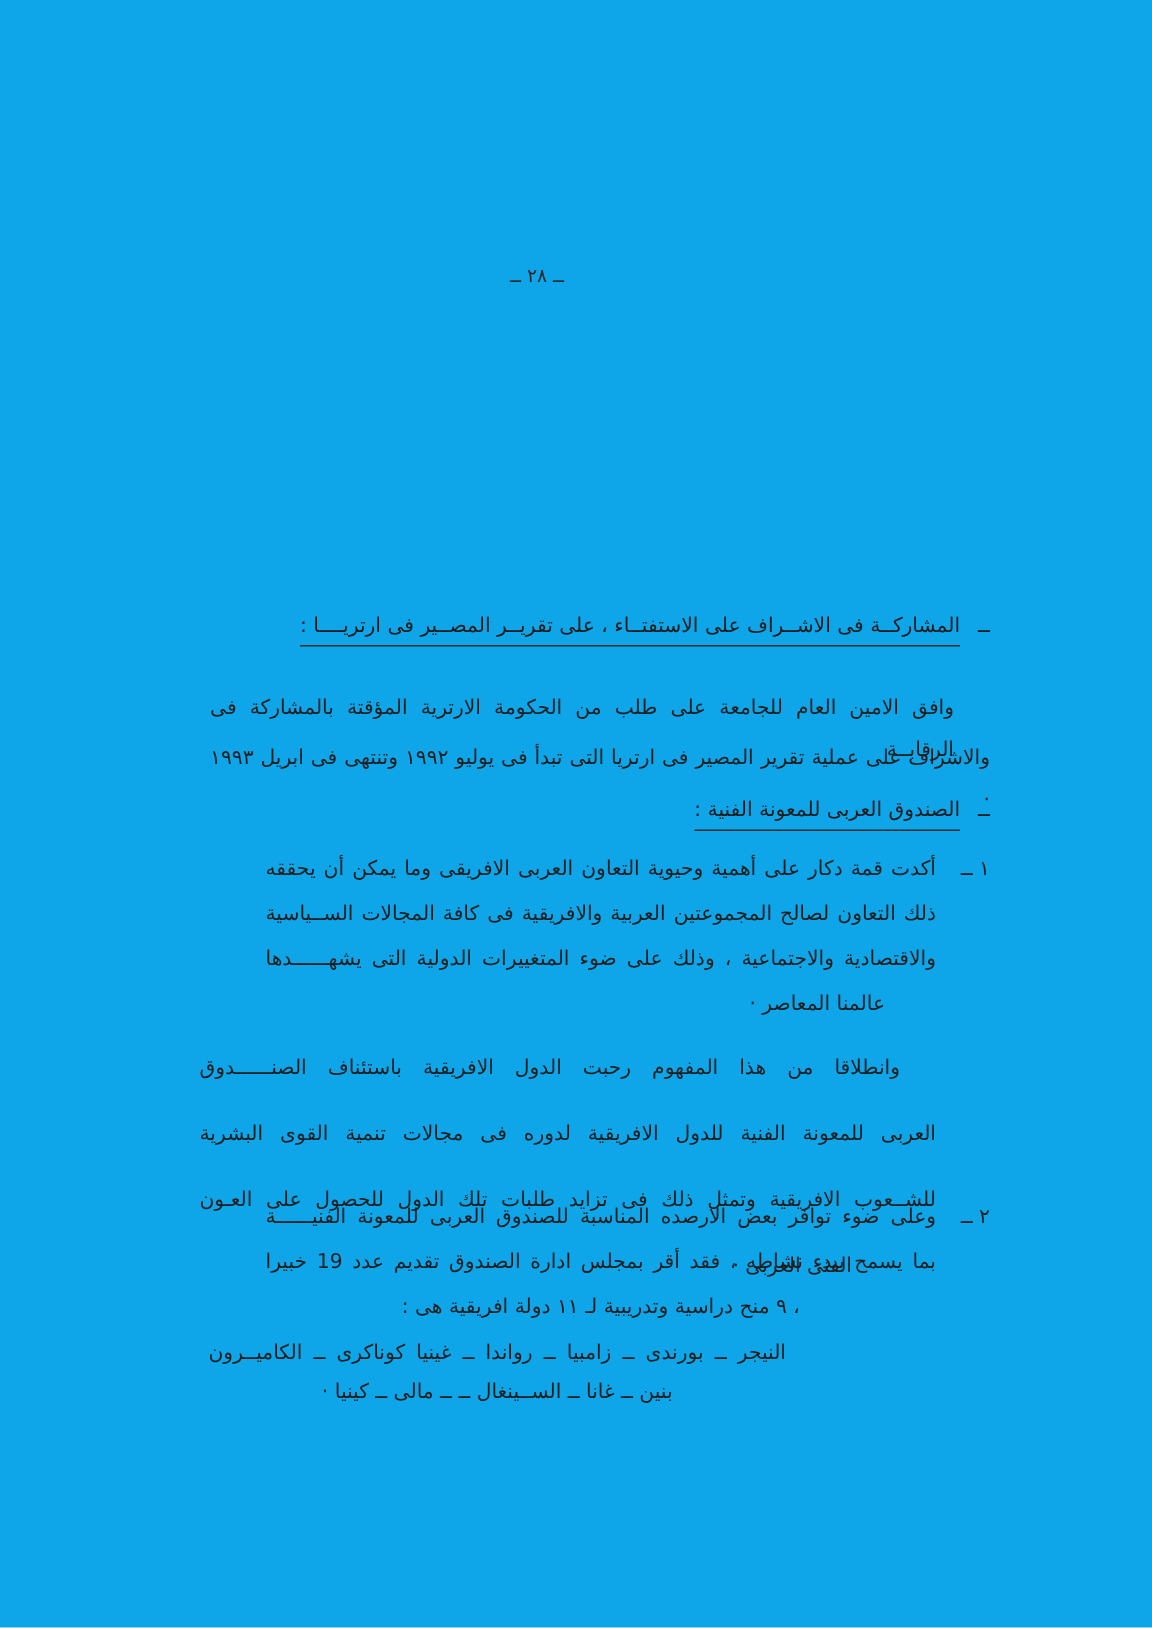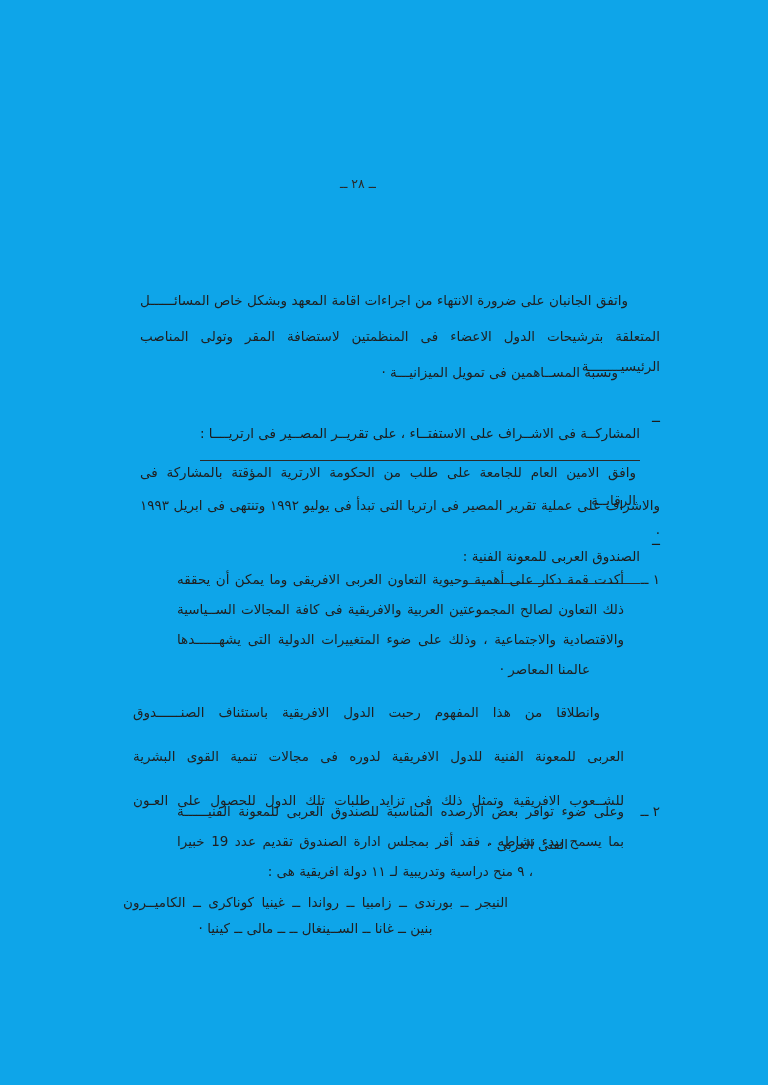--- a/index.html
+++ b/index.html
@@ -69,56 +69,50 @@
   #heading-referendum { top: 409px; }
   #heading-arab-fund  { top: 532px; }
   .heading-dash {
     display: inline-block;
     margin-left: 12px;
     vertical-align: top;
   }
   .heading-text {
     display: inline-block;
     border-bottom: 1.5px solid #2b2b2b;
-    padding-bottom: 19px;
-    margin-top: 16px;
+    padding-bottom: 5px;
   }
 
   
   .numbered-item {
     right: 108px;
     width: 527px;
     display: flex;
     flex-direction: row;
     direction: rtl;
   }
   #item-1 { top: 566px; }
   #item-2 { top: 798px; }
   .item-number {
     flex: 0 0 36px;
     white-space: nowrap;
     line-height: 26px;
   }
   .item-body { flex: 1 1 auto; }
 
   
-  #countries { top: 890px; right: 260px; width: 385px; }
+  #countries { top: 890px; right: 244px; width: 385px; }
 </style>
 </head>
 <body>
 
 <div id="scan-page">
 
   <div id="page-number" class="abs">ــ ٢٨ ــ</div>
 
-  <div id="para-intro" class="abs lh36">
-    <div class="line jline ind32">واتفق الجانبان على ضرورة الانتهاء من اجراءات اقامة المعهد وبشكل خاص المسائــــــل</div>
-    <div class="line jline">المتعلقة بترشيحات الدول الاعضاء فى المنظمتين لاستضافة المقر وتولى المناصب الرئيسيــــــــة</div>
-    <div class="line rline ind42">ونسبة المســاهمين فى تمويل الميزانيـــة ·</div>
-  </div>
 
   <div id="heading-referendum" class="abs heading-row">
     <span class="heading-dash">ــ</span><span class="heading-text">المشاركــة فى الاشــراف على الاستفتــاء ، على تقريــر المصــير فى ارتريــــا :</span>
   </div>
 
   <div id="para-eritrea" class="abs lh33">
     <div class="line jline ind24">وافق الامين العام للجامعة على طلب من الحكومة الارترية المؤقتة بالمشاركة فى الرقابــة</div>
     <div class="line jline">والاشراف على عملية تقرير المصير فى ارتريا التى تبدأ فى يوليو ١٩٩٢ وتنتهى فى ابريل ١٩٩٣ ·</div>
   </div>
 

